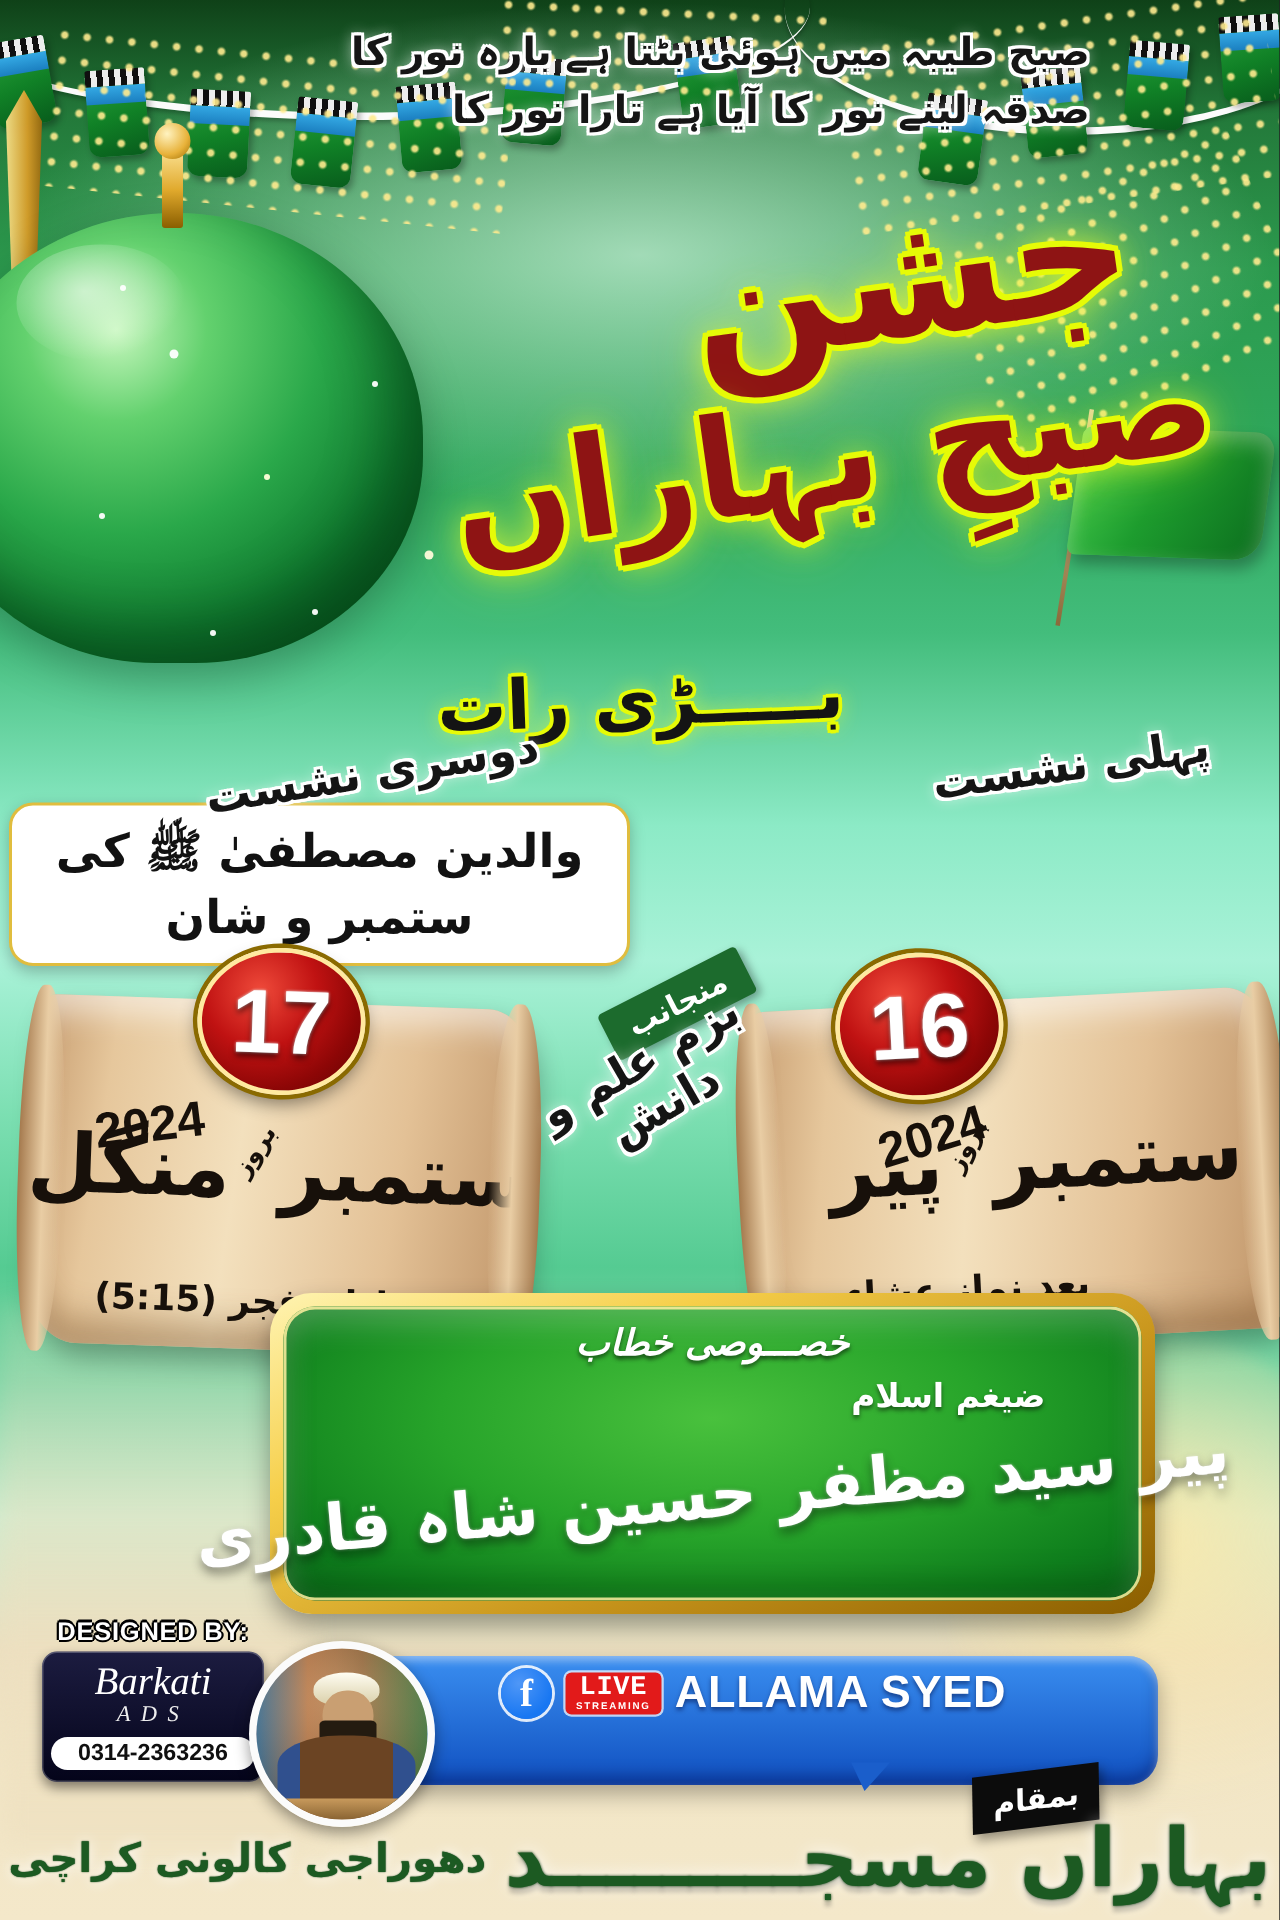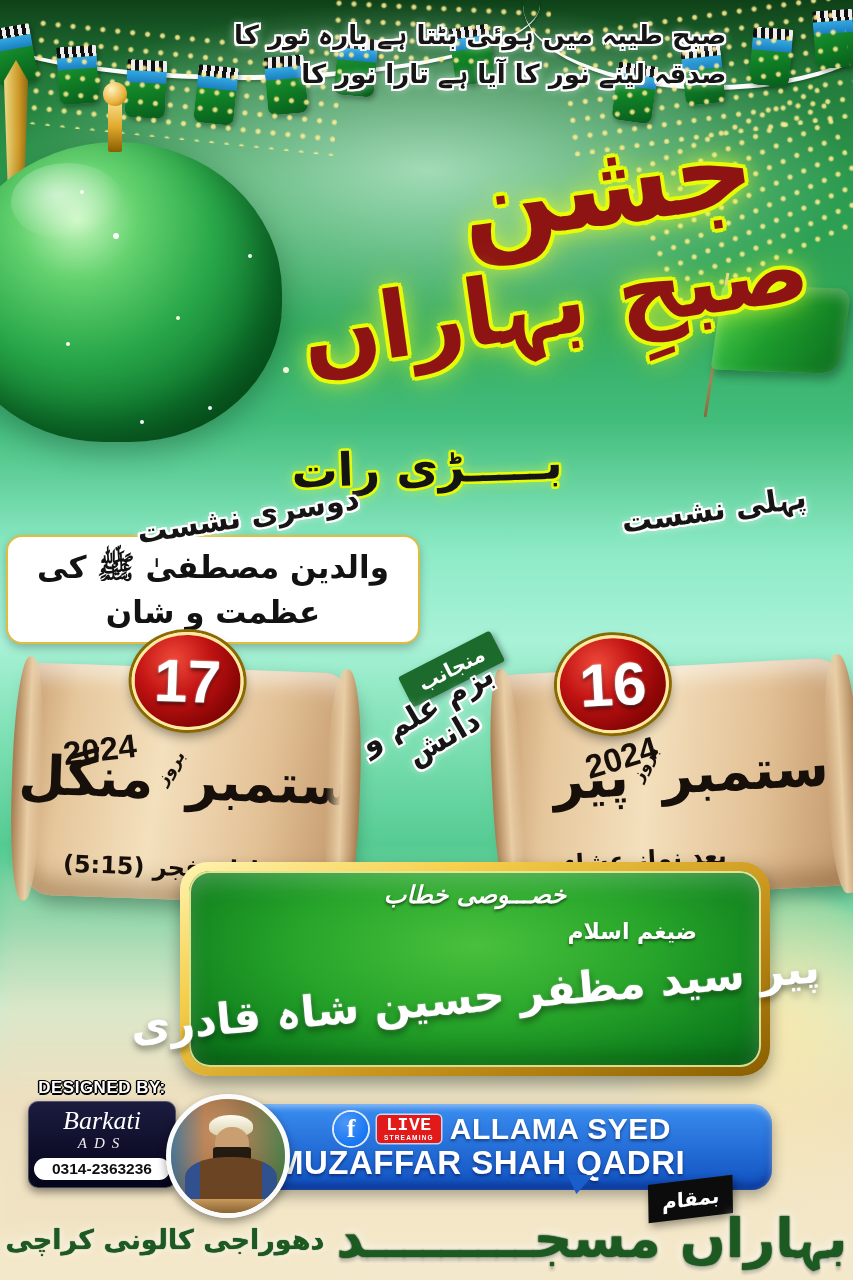--- a/index.html
+++ b/index.html
@@ -260,21 +260,21 @@
     <span class="w2">صبحِ بہاراں</span>
   </div>
   <div class="tagline rtl outline-yellow">بـــــڑی رات</div>
 
   <div class="session session-1 rtl">
     <span class="label outline-white">پہلی نشست</span>
   </div>
   <div class="session session-2 rtl">
     <span class="label outline-white">دوسری نشست</span>
     <div class="box">
-      <span>والدین مصطفیٰ ﷺ کی عظمت و شان</span>
+      <span>والدین مصطفیٰ ﷺ کی ستمبر و شان</span>
     </div>
   </div>
 
   <div class="scroll scroll-16">
     <div class="inner">
       <div class="date-badge">
         <span>16</span>
       </div>
       <span class="year">2024</span>
       <div class="line1">
@@ -325,21 +325,20 @@
 
   <div class="live-bar ltr">
     <div class="row1">
       <span class="fb-icon">f</span>
       <span class="live-badge">
         <div class="live">LIVE</div>
         <div class="sub">STREAMING</div>
       </span>
       <span class="n1">ALLAMA SYED</span>
     </div>
-    <div class="n2">MUZAFFAR SHAH QADRI</div>
   </div>
 
   <div class="speaker-photo">
     <div class="wash"></div>
     <div class="turban"></div>
     <div class="face"></div>
     <div class="beard"></div>
     <div class="robe"></div>
     <div class="desk"></div>
   </div>

